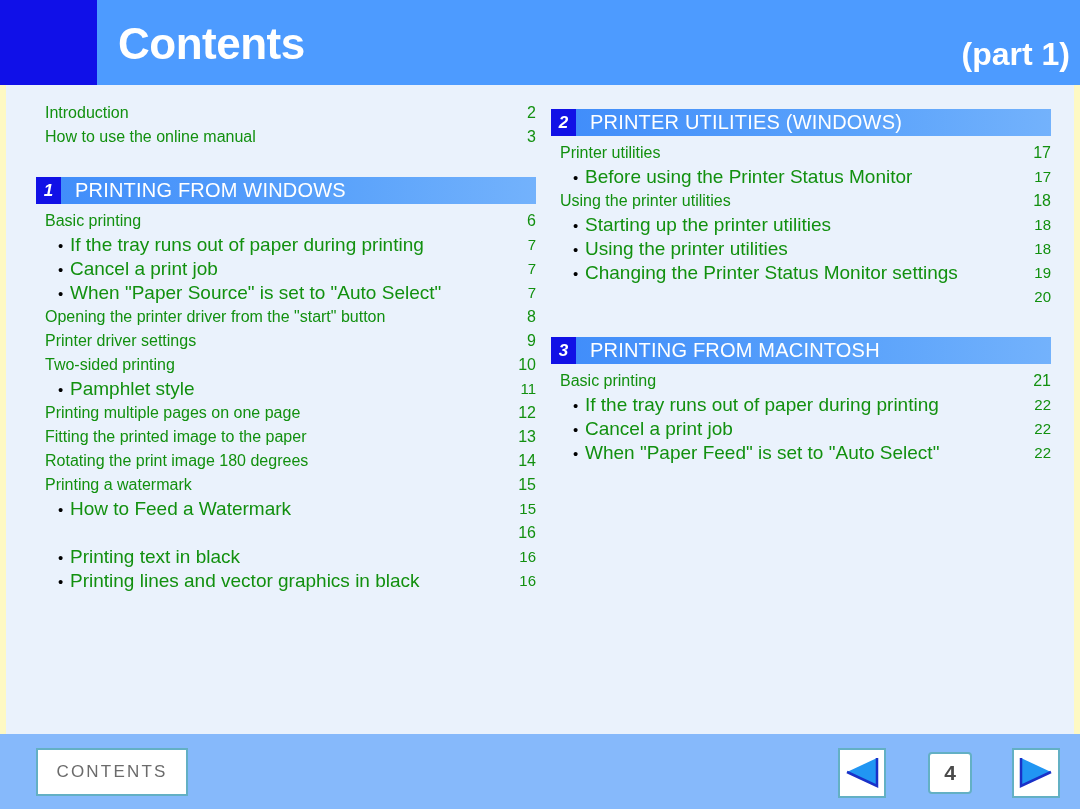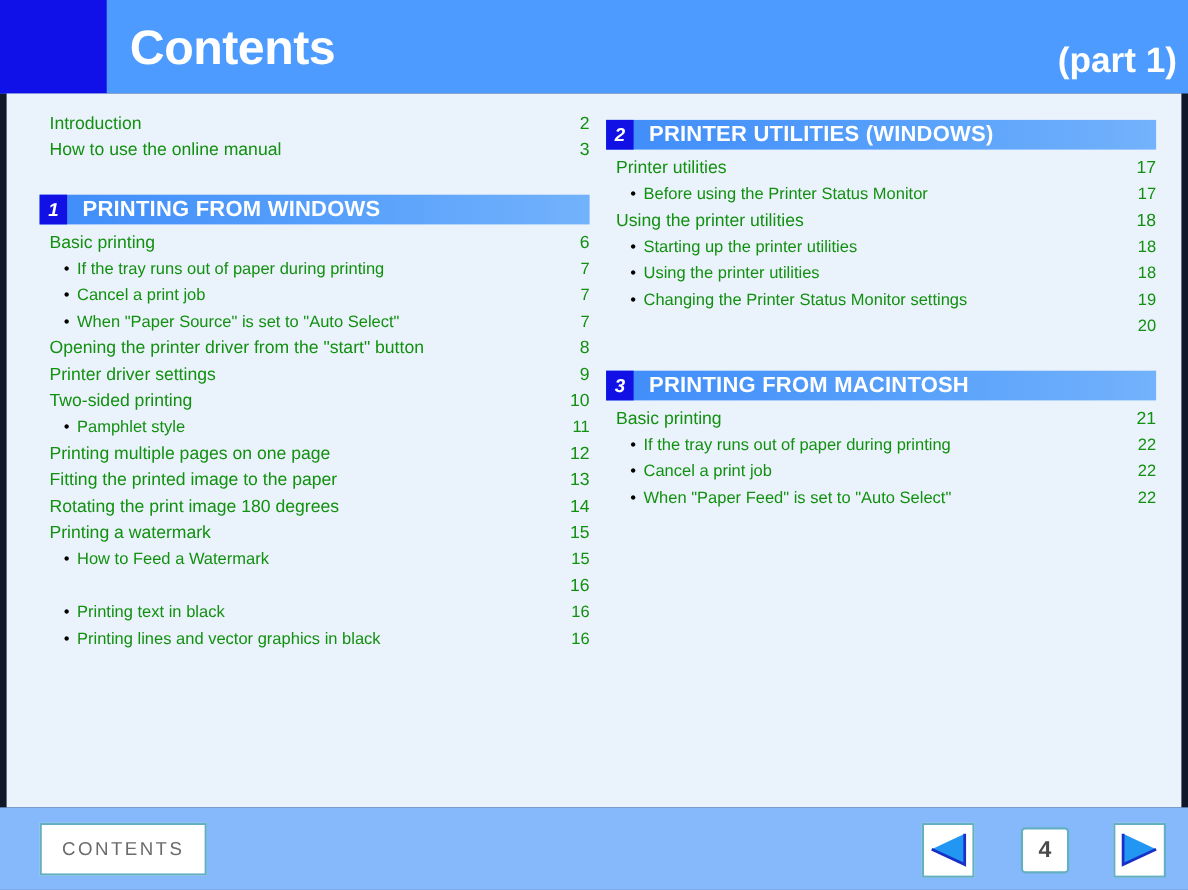--- a/index.html
+++ b/index.html
@@ -14,21 +14,21 @@
     font-family: "Liberation Sans", sans-serif;
     background: #ffffff;
     position: relative;
   }
 
   
   #page {
     position: absolute;
     left: 0; top: 0;
     width: 1080px; height: 809px;
-    background: #0f172a;
+    background: #fef9c3;
   }
 
   
   .canvas {
     position: absolute;
     left: 6px; top: 85px;
     width: 1068px; height: 649px;
     background: #eaf2fc;
   }
 
@@ -92,21 +92,21 @@
     line-height: 27px;
     text-align: center;
   }
   .section-label {
     position: absolute;
     left: 39px; top: 0;
     height: 27px;
     line-height: 27px;
     color: #ffffff;
     font-size: 20px;
-    font-weight: bold;
+    font-weight: normal;
     letter-spacing: 0.2px;
     white-space: nowrap;
   }
 
   
   .toc {
     width: 500px;
   }
   .toc-row {
     position: relative;
@@ -115,21 +115,21 @@
     color: #12900f;
     font-size: 16px;
     white-space: nowrap;
   }
   .toc-row .label {
     position: absolute;
     left: 9px; top: 0;
   }
   .toc-row.sub .label {
     left: 24px;
-    font-size: 15px;
+    font-size: 19px;
   }
   .toc-row.sub .label::before {
     content: "\2022";
     display: inline-block;
     color: #000000;
     font-size: 15px;
     width: 12px;
     margin-left: -2px;
   }
   .toc-row .page {

